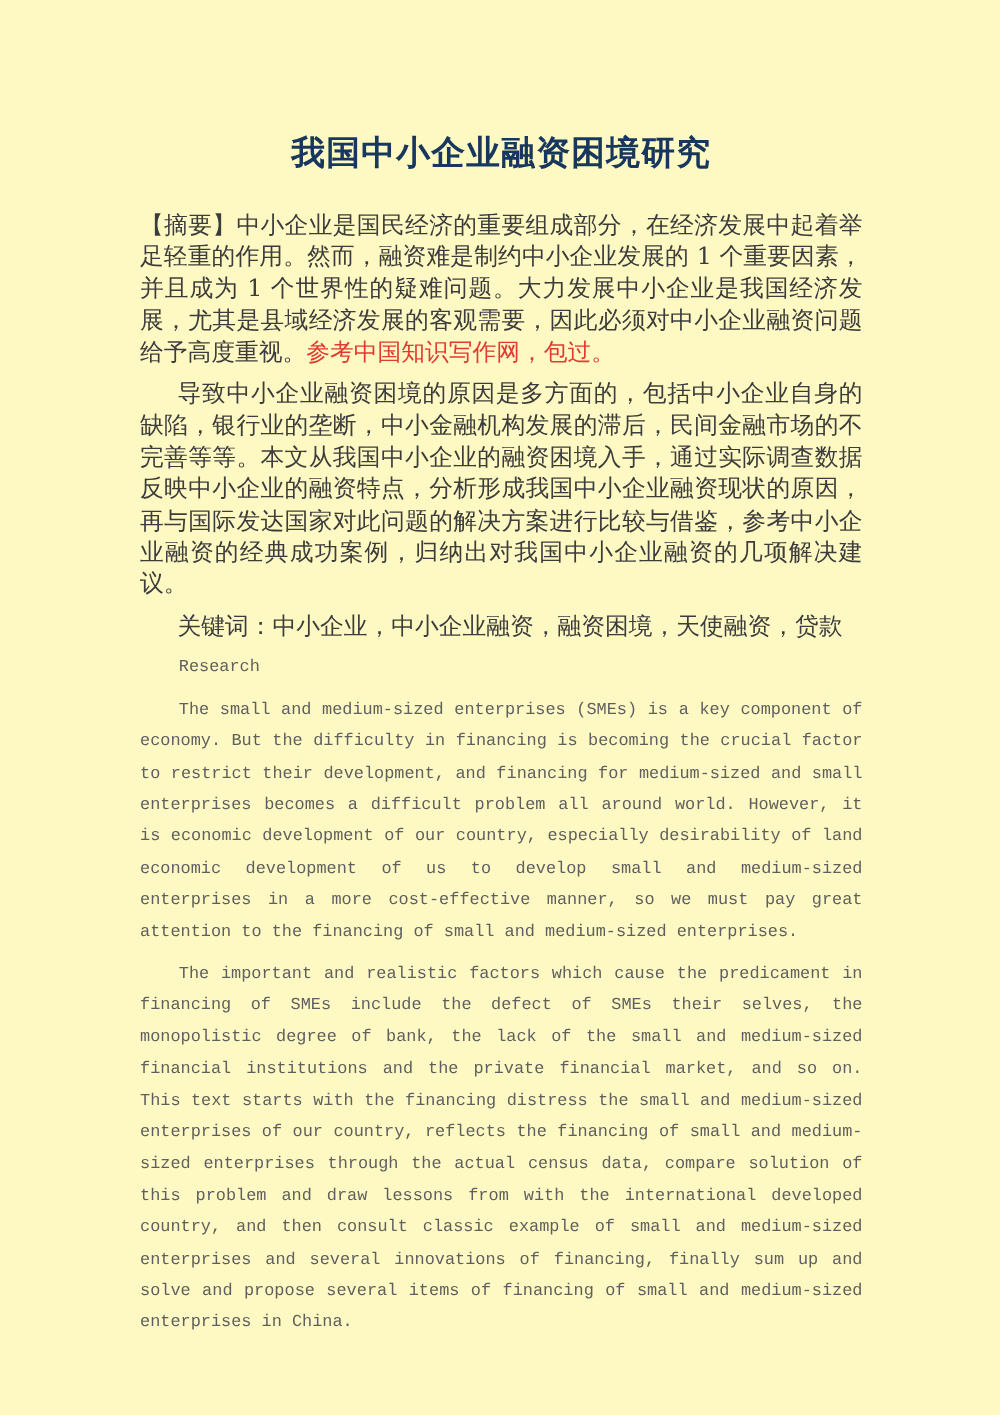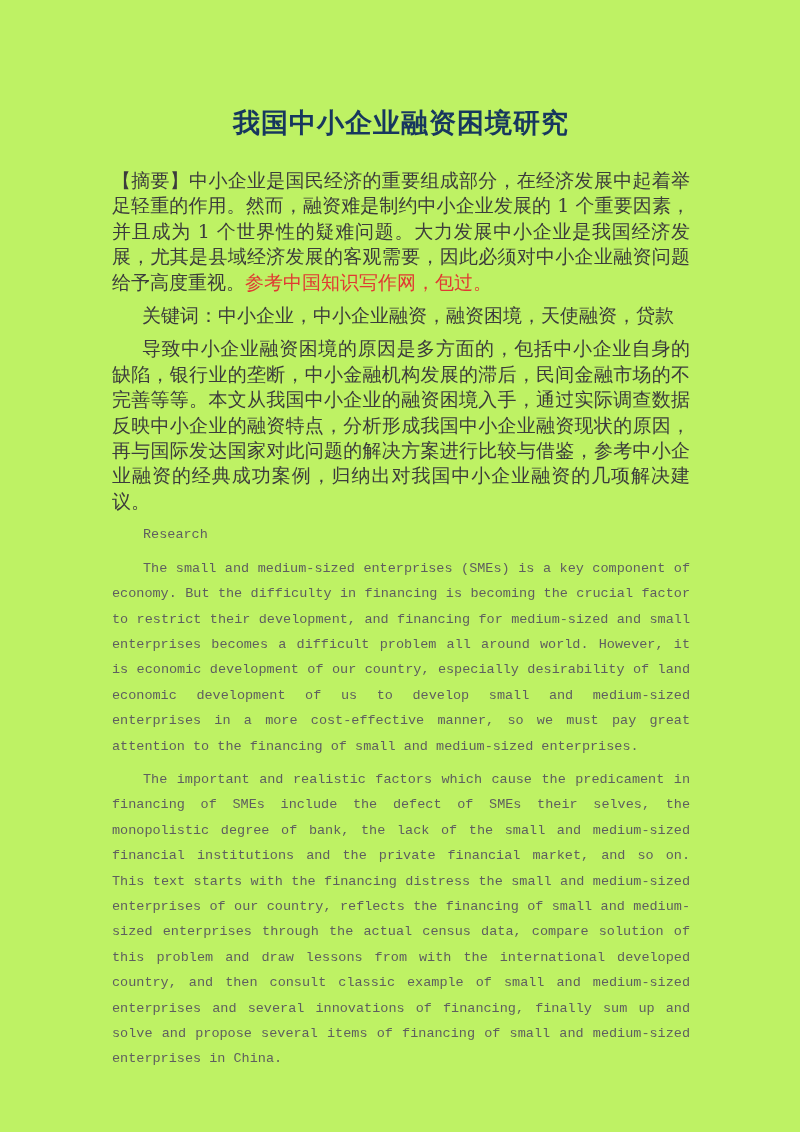--- a/index.html
+++ b/index.html
@@ -11,21 +11,21 @@
     width: 800px;
     height: 1132px;
     overflow: hidden;
     font-family: "DejaVu Serif", serif;
   }
   .page {
     box-sizing: border-box;
     width: 800px;
     height: 1132px;
     padding: 106px 110px 12px 112px;
-    background: #bef264;
+    background: #fef9c3;
   }
   .doc-title {
     margin: 0 0 28px 0;
     text-align: center;
     font-family: "DejaVu Sans", sans-serif;
     font-weight: bold;
     font-size: 27px;
     line-height: 34px;
     color: #17375e;
     letter-spacing: 1px;
@@ -59,23 +59,23 @@
 </style>
 </head>
 <body>
 
 <div class="page">
 
   <h1 class="doc-title">我国中小企业融资困境研究</h1>
 
   <p class="p-cn"><span>【摘要】中小企业是国民经济的重要组成部分，在经济发展中起着举足轻重的作用。然而，融资难是制约中小企业发展的 1 个重要因素，并且成为 1 个世界性的疑难问题。大力发展中小企业是我国经济发展，尤其是县域经济发展的客观需要，因此必须对中小企业融资问题给予高度重视。</span><span class="link-red">参考中国知识写作网，包过。</span></p>
 
+  <p class="p-cn indent">导致中小企业融资困境的原因是多方面的，包括中小企业自身的缺陷，银行业的垄断，中小金融机构发展的滞后，民间金融市场的不完善等等。本文从我国中小企业的融资困境入手，通过实际调查数据反映中小企业的融资特点，分析形成我国中小企业融资现状的原因，再与国际发达国家对此问题的解决方案进行比较与借鉴，参考中小企业融资的经典成功案例，归纳出对我国中小企业融资的几项解决建议。</p>
+
   <p class="p-cn indent">关键词：中小企业，中小企业融资，融资困境，天使融资，贷款</p>
-
-  <p class="p-cn indent">导致中小企业融资困境的原因是多方面的，包括中小企业自身的缺陷，银行业的垄断，中小金融机构发展的滞后，民间金融市场的不完善等等。本文从我国中小企业的融资困境入手，通过实际调查数据反映中小企业的融资特点，分析形成我国中小企业融资现状的原因，再与国际发达国家对此问题的解决方案进行比较与借鉴，参考中小企业融资的经典成功案例，归纳出对我国中小企业融资的几项解决建议。</p>
 
 
   <p class="p-en indent">Research</p>
 
   <p class="p-en indent">The small and medium-sized enterprises (SMEs) is a key component of economy. But the difficulty in financing is becoming the crucial factor to restrict their development, and financing for medium-sized and small enterprises becomes a difficult problem all around world. However, it is economic development of our country, especially desirability of land economic development of us to develop small and medium-sized enterprises in a more cost-effective manner, so we must pay great attention to the financing of small and medium-sized enterprises.</p>
 
   <p class="p-en indent">The important and realistic factors which cause the predicament in financing of SMEs include the defect of SMEs their selves, the monopolistic degree of bank, the lack of the small and medium-sized financial institutions and the private financial market, and so on. This text starts with the financing distress the small and medium-sized enterprises of our country, reflects the financing of small and medium-sized enterprises through the actual census data, compare solution of this problem and draw lessons from with the international developed country, and then consult classic example of small and medium-sized enterprises and several innovations of financing, finally sum up and solve and propose several items of financing of small and medium-sized enterprises in China.</p>
 
 </div>
 

